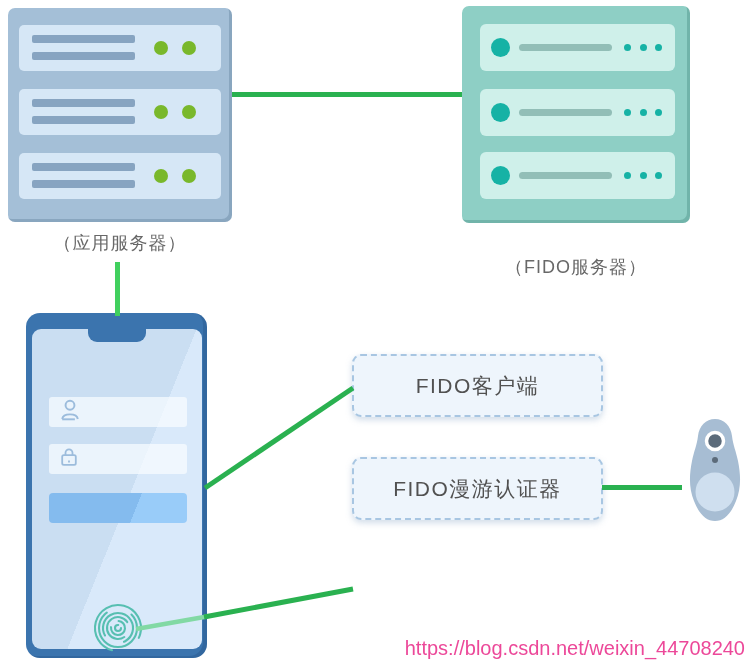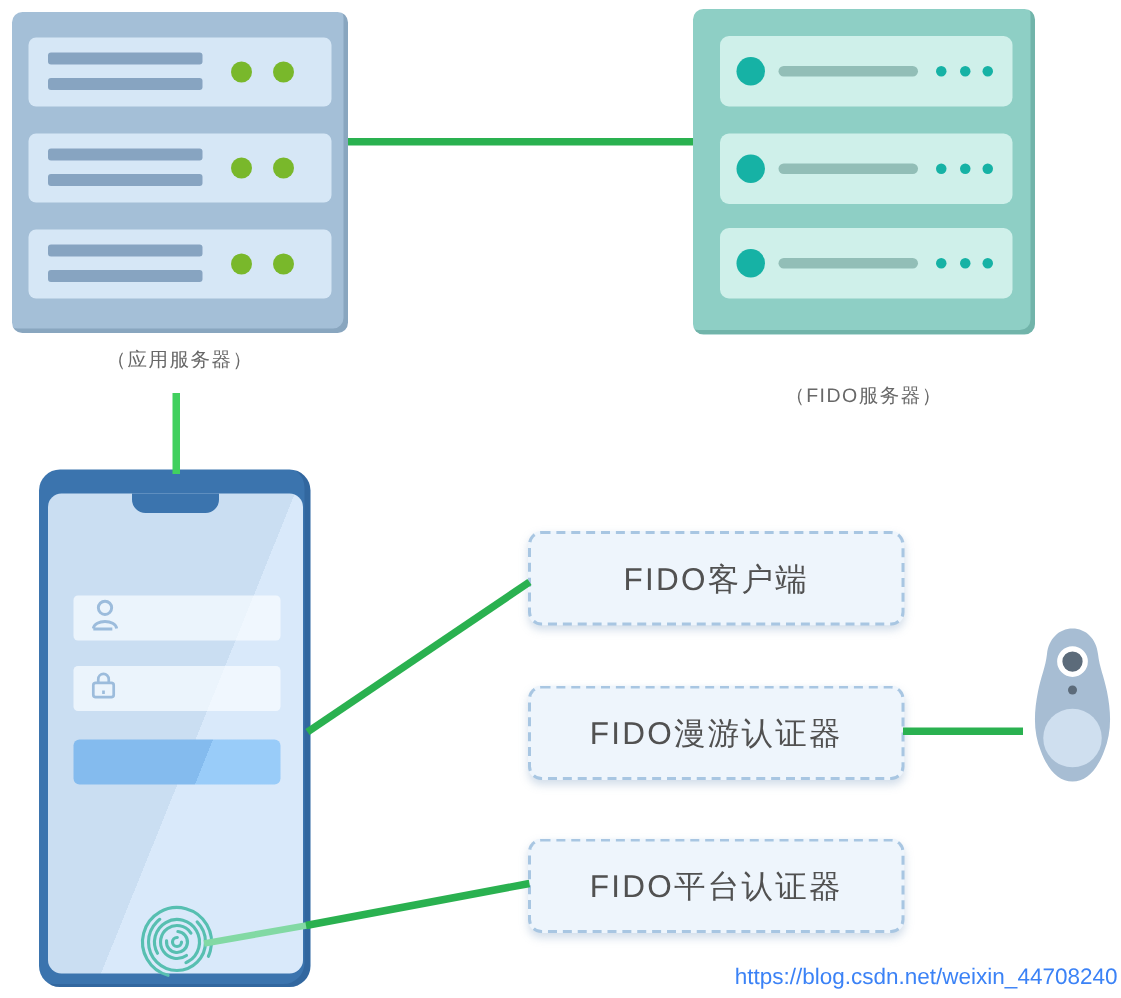--- a/index.html
+++ b/index.html
@@ -12,21 +12,21 @@
     box-shadow:inset -3px -3px 0 rgba(70,100,130,.28);}
   .server-fido{left:462px;top:6px;width:228px;height:217px;background:#8ecfc5;
     box-shadow:inset -3px -3px 0 rgba(40,110,100,.28);}
   .app-row{position:absolute;left:11px;width:202px;height:46px;background:#d6e7f6;border-radius:5px;}
   .app-bar{position:absolute;left:13px;width:103px;height:8px;background:#87a4c1;border-radius:2px;}
   .app-led{position:absolute;width:14px;height:14px;border-radius:50%;background:#79b82b;top:16px;}
   .fido-row{position:absolute;left:18px;width:195px;height:47px;background:#cff0ea;border-radius:6px;}
   .fido-big-dot{position:absolute;left:11px;top:14px;width:19px;height:19px;border-radius:50%;background:#16b2a5;}
   .fido-bar{position:absolute;left:39px;top:20px;width:93px;height:7px;background:#92beb7;border-radius:4px;}
   .fido-dot{position:absolute;top:20px;width:7px;height:7px;border-radius:50%;background:#16b2a5;}
-  .server-label{position:absolute;top:231px;text-align:center;font-size:13px;color:#686868;letter-spacing:1px;}
+  .server-label{position:absolute;top:231px;text-align:center;font-size:18px;color:#686868;letter-spacing:1px;}
   .server-label.app{left:8px;width:224px;}
   .server-label.fido{left:462px;width:228px;margin-top:24px;}
 
   
   .phone{position:absolute;left:26px;top:313px;width:181px;height:345px;background:#3b74ae;
     border-radius:14px;box-shadow:inset -4px -2px 0 rgba(20,60,110,.22);}
   .screen{position:absolute;left:6px;top:16px;right:5px;bottom:9px;border-radius:9px;
     background:linear-gradient(112deg,#cadef2 55%,#d9e9fa 55%);}
   .notch{position:absolute;left:62px;top:16px;width:58px;height:13px;background:#3b74ae;
     border-radius:0 0 9px 9px;}
@@ -42,21 +42,21 @@
     box-shadow:0 3px 6px rgba(130,160,195,.35);
     display:flex;align-items:center;justify-content:center;
     font-size:21px;color:#515151;letter-spacing:1.5px;}
 
   
   .usb-key{position:absolute;left:686px;top:417px;width:58px;height:106px;}
 
   
   .lines{position:absolute;left:0;top:0;width:747px;height:665px;pointer-events:none;}
 
-  .watermark{position:absolute;right:2px;bottom:5px;font-size:15px;color:#3b82f6;padding-left:48px;}
+  .watermark{position:absolute;right:2px;bottom:5px;font-size:20px;color:#ec4899;padding-left:48px;}
 </style>
 </head>
 <body>
 
 <div class="canvas">
 
   <div class="server server-app">
     <div class="app-row" style="top:17px">
       <div class="app-bar" style="top:10px"></div>
       <div class="app-bar" style="top:27px"></div>
@@ -140,23 +140,20 @@
       </svg>
     </div>
   </div>
 
   <div class="node" style="top:457px">
     <span>FIDO漫游认证器</span>
   </div>
   <div class="node" style="top:354px">
     <span>FIDO客户端</span>
   </div>
-  <div class="node" style="top:559px">
-    <span>FIDO平台认证器</span>
-  </div>
 
   <div class="usb-key">
     <svg width="58" height="106" viewBox="0 0 58 106">
       <path d="M29 2 C20 2 13 9 12 19 C11 28 8 34 6 44 C3 59 3 72 8 84 C13 97 20 104 29 104 C38 104 45 97 50 84 C55 72 55 59 52 44 C50 34 47 28 46 19 C45 9 38 2 29 2 Z" fill="#a7bdd3"></path>
       <circle cx="29" cy="24" r="8.5" fill="#5c6b7a" stroke="#ffffff" stroke-width="3.5"></circle>
       <circle cx="29" cy="43" r="3" fill="#5c6b7a"></circle>
       <circle cx="29" cy="75" r="19.5" fill="#cfdfef"></circle>
     </svg>
   </div>
 

